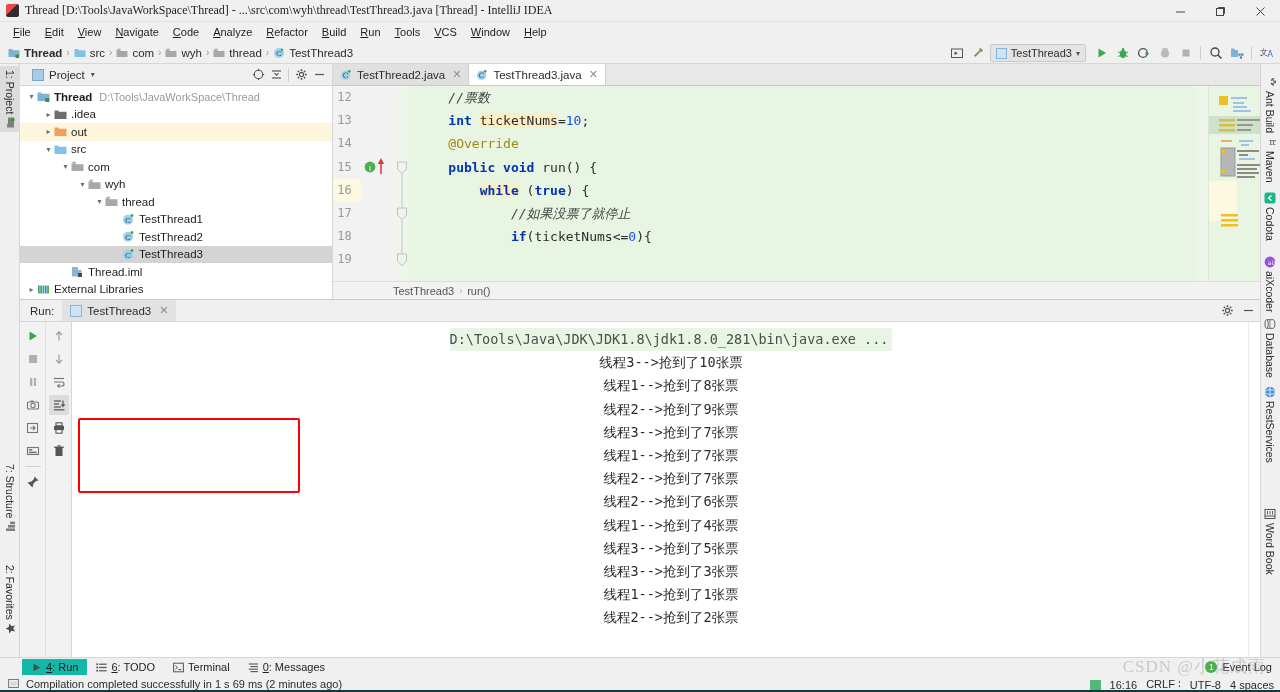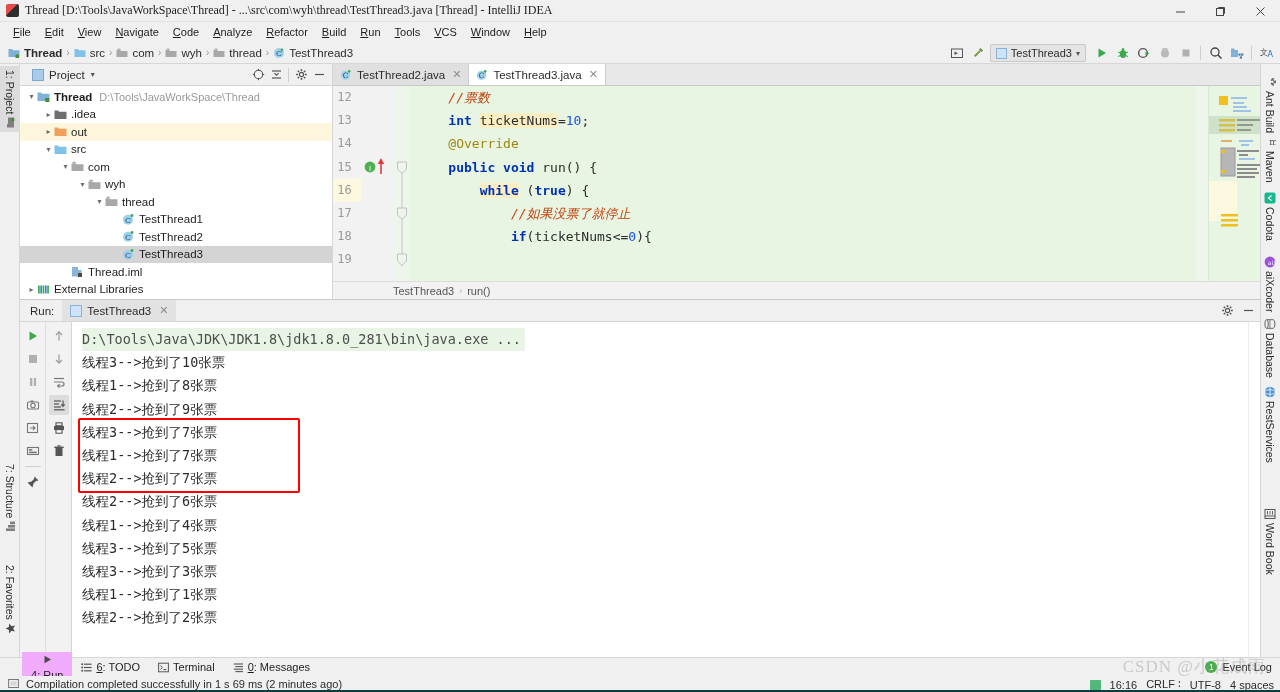--- a/index.html
+++ b/index.html
@@ -117,59 +117,59 @@
   .code-area { flex: 1; display: flex; position: relative; min-height: 0; background: #e8f5e3; overflow: hidden; }
   .gutter { width: 28px; background: #f2f2f2; text-align: center; flex: none; padding-top: 0; }
   .gnum { height: 23.2px; line-height: 23.2px; font-family: "DejaVu Sans Mono", monospace; font-size: 12px; color: #999; padding-right: 5px; }
   .gnum.hl { background: #fdf8e0; }
   .markers { width: 34px; background: #f2f2f2; flex: none; position: relative; }
   .foldcol { width: 14px; background: #eef6ec; flex: none; position: relative; }
   .code-lines { flex: 1; min-width: 0; position: relative; }
   .cline { height: 23.2px; line-height: 23.2px; font-family: "DejaVu Sans Mono", monospace; font-size: 13px; white-space: pre; padding-left: 8px; }
   .cline.hl { background: #fdf8e0; }
   .kw { color: #0033b3; font-weight: bold; }
-  .cm { color: #c2410c; font-style: italic; }
+  .cm { color: #404040; font-style: italic; }
   .an { color: #9e880d; }
   .num { color: #1750eb; }
   .id { color: #2b2b2b; }
   .hlid { background: #fbeec2; }
 
   .minimap { width: 52px; background: #e8f5e3; flex: none; position: relative; border-left: 1px solid #d9e8d4; }
   .mark-stripe { width: 12px; background: #eef6ec; flex: none; position: relative; }
 
   .breadcrumb-bar { height: 18px; background: #f2f2f2; border-top: 1px solid #dcdcdc; display: flex; align-items: center; padding-left: 60px; font-size: 11px; color: #555; flex: none; }
   .breadcrumb-bar .sep { color: #aaa; margin: 0 5px; font-size: 9px; }
 
   
   .lower { flex: 1; display: flex; flex-direction: column; min-height: 0; background: #fff; border-top: 1px solid #c9c9c9; }
   .run-head { height: 22px; background: #f0f0f0; display: flex; align-items: center; flex: none; position: relative; border-bottom: 1px solid #d6d6d6; }
   .run-head .rlabel { font-size: 11.5px; margin: 0 8px 0 10px; }
   .run-tab { height: 21px; display: flex; align-items: center; gap: 5px; padding: 0 8px; font-size: 11.5px; background: #e2e2e2; }
   .run-tab .rtic { width: 12px; height: 12px; background: #cfe3f7; border: 1px solid #8ab3d8; flex: none; }
   .run-head .rh-right { position: absolute; right: 3px; display: flex; align-items: center; gap: 3px; }
 
-  .run-body { flex: 1; display: flex; min-height: 0; }
+  .run-body { flex: 1; display: flex; min-height: 0; text-align: center; }
   .run-tools { width: 26px; background: #f2f2f2; flex: none; display: flex; flex-direction: column; align-items: center; padding-top: 4px; gap: 3px; border-right: 1px solid #e0e0e0; }
   .run-tools2 { width: 26px; background: #f2f2f2; flex: none; display: flex; flex-direction: column; align-items: center; padding-top: 4px; gap: 3px; border-right: 1px solid #d6d6d6; }
   .rt { width: 20px; height: 20px; display: flex; align-items: center; justify-content: center; }
   .rt.on { background: #dcdcdc; border-radius: 2px; }
   .rt-sep { width: 16px; height: 1px; background: #d0d0d0; margin: 2px 0; }
 
   .console { flex: 1; position: relative; background: #fff; overflow: hidden; padding: 6px 0 0 10px; min-width: 0; }
   .crow { height: 23.2px; line-height: 23.2px; font-family: "DejaVu Sans Mono", monospace; font-size: 13.5px; color: #2b2b2b; white-space: pre; }
   .crow.cmd { background: #e9f5e4; color: #4d4d4d; display: inline-block; padding-right: 4px; }
   .hilite-box {
     position: absolute; border: 2.5px solid #ff0000; border-radius: 2px; pointer-events: none;
   }
   .console-sb { position: absolute; right: 0; top: 0; bottom: 0; width: 12px; background: #fff; border-left: 1px solid #ececec; }
 
   
   .bottom-tabs { position: absolute; left: 0; right: 0; bottom: 16px; height: 19px; background: #f0f0f0; display: flex; align-items: center; border-top: 1px solid #d6d6d6; padding-left: 22px; }
   .btab { display: flex; align-items: center; gap: 4px; font-size: 11px; padding: 2px 9px; color: #1d1d1d; white-space: nowrap; }
-  .btab.active { background: #f0abfc; flex-direction: column; }
+  .btab.active { background: #14b8a6; }
   .btab u { text-decoration: underline; }
   .bt-right { position: absolute; right: 8px; display: flex; align-items: center; gap: 5px; font-size: 11px; }
   .evt-badge { width: 12px; height: 12px; border-radius: 50%; background: #4caf50; color: #fff; font-size: 8.5px; display: flex; align-items: center; justify-content: center; }
 
   .statusbar { position: absolute; left: 0; right: 0; bottom: 0; height: 16px; background: #f0f0f0; display: flex; align-items: center; font-size: 11px; color: #2b2b2b; padding-left: 8px; }
   .sb-right { position: absolute; right: 6px; display: flex; align-items: flex-end; gap: 9px; font-size: 11px; }
   .sb-ic { width: 11px; height: 11px; background: #4fb87a; border-radius: 1px; }
 
   .taskbar { position: absolute; left: 0; bottom: -6px; width: 1280px; height: 8px; background: #0d3b3f; }
 

